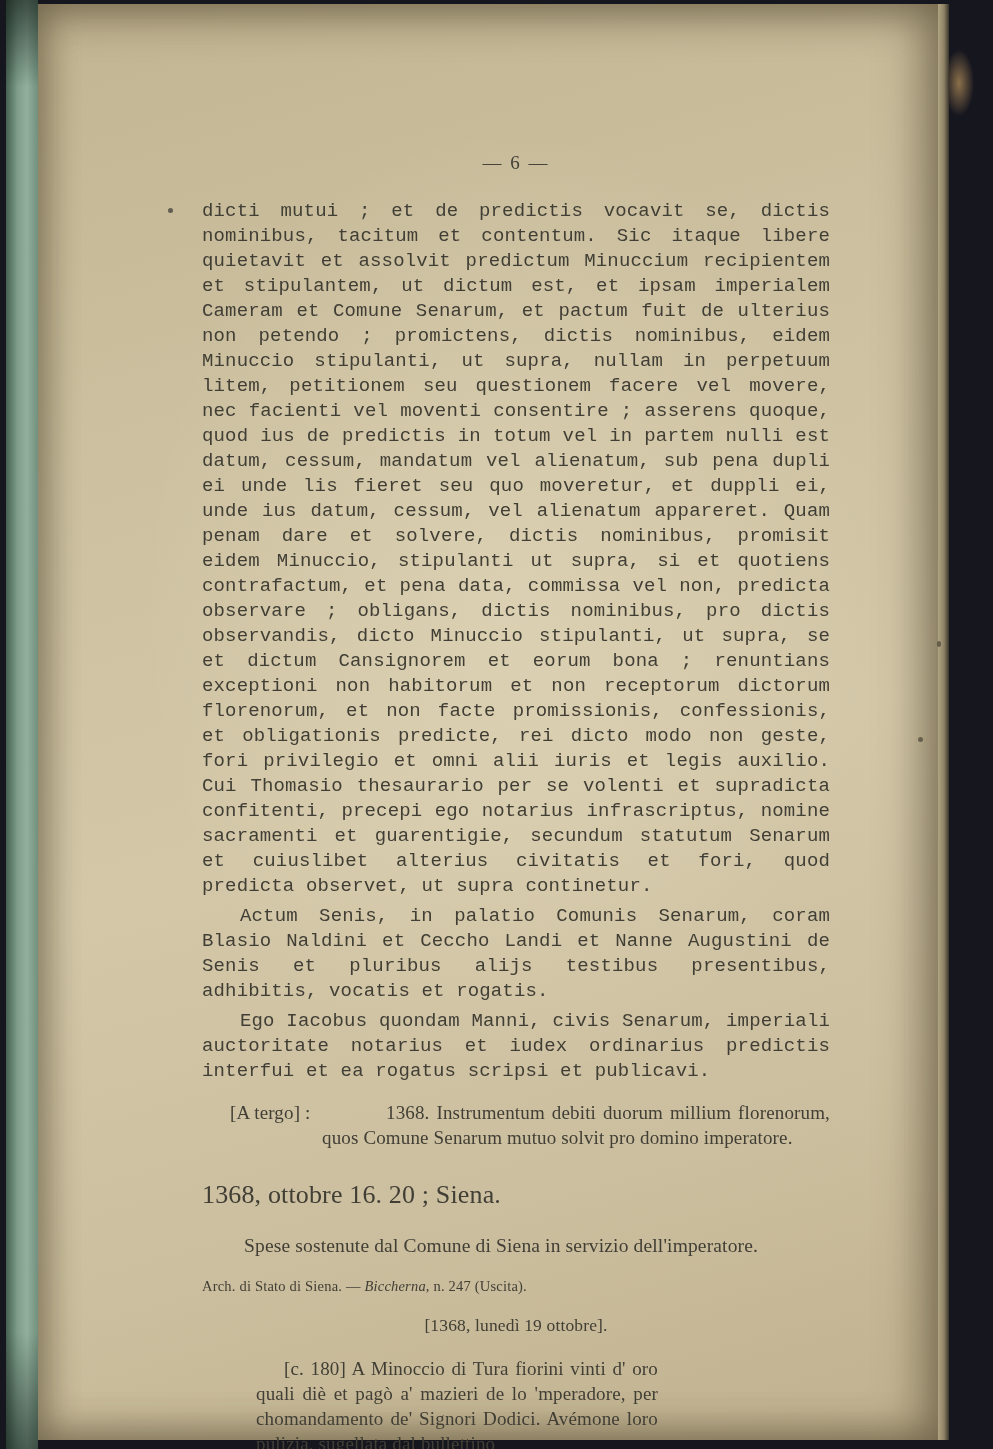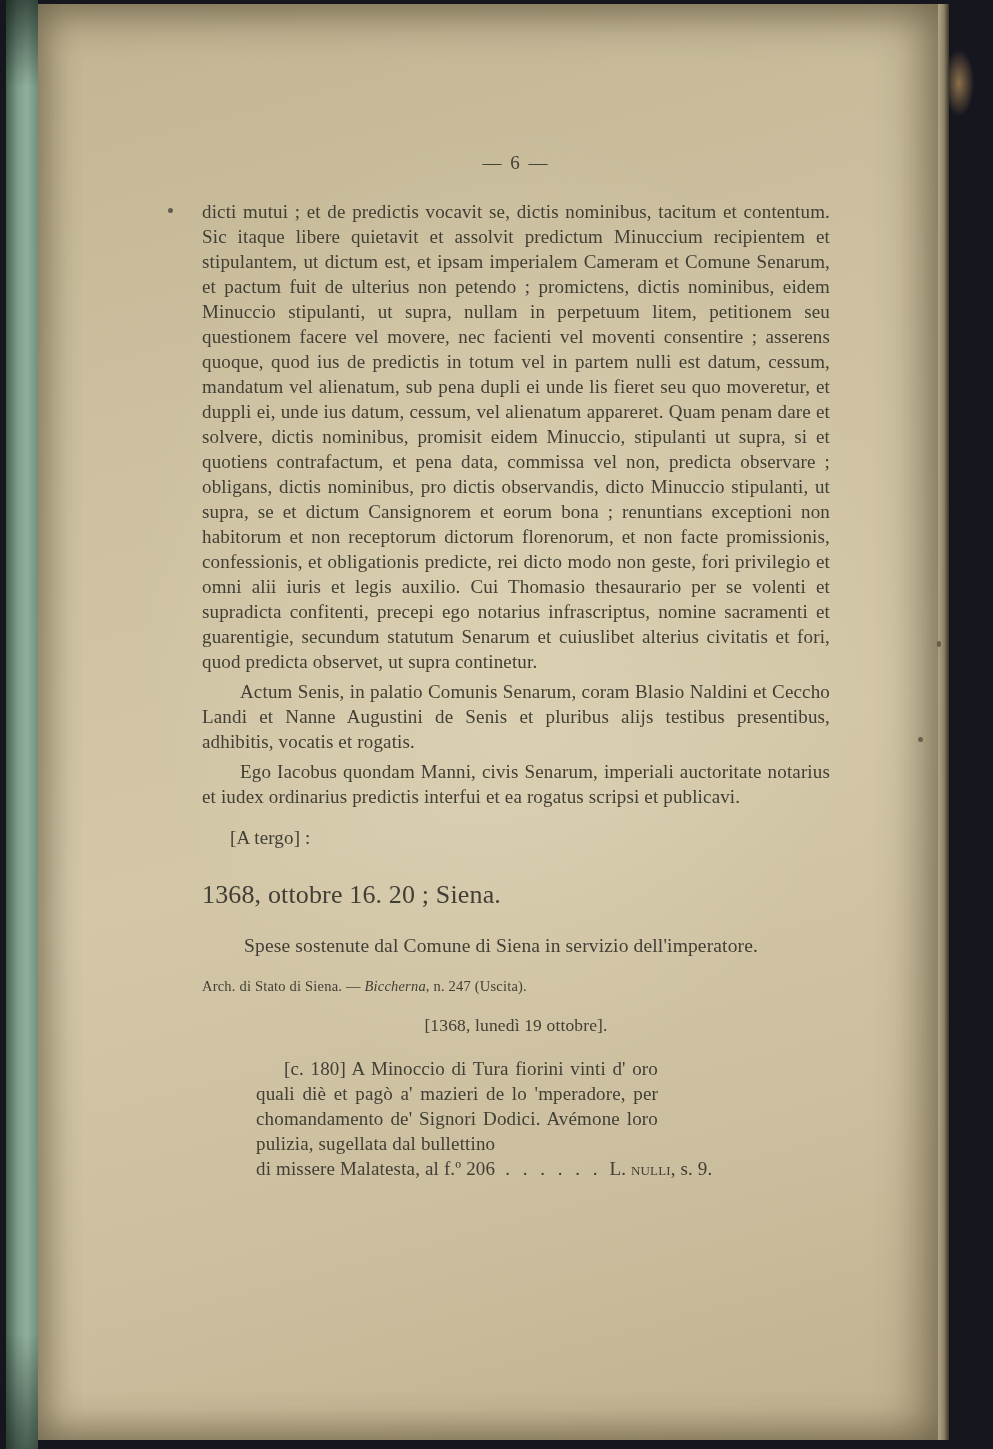--- a/index.html
+++ b/index.html
@@ -69,23 +69,23 @@
   }
 
   .page-number {
     text-align: center;
     margin: 0 0 24px 0;
     font-size: 19px;
     letter-spacing: 2px;
   }
 
   .text p { margin: 0; text-align: justify; }
-  .indent { text-indent: 38px; margin-top: 5px !important; }
+  .indent { text-indent: 38px; margin-top: 5px !important; font-family: Liberation Mono, monospace; }
 
-  .para-wrap { position: relative; }
+  .para-wrap { position: relative; font-family: Liberation Mono, monospace; }
   .margin-dot {
     position: absolute;
     left: -34px; top: 9px;
     width: 5px; height: 5px;
     border-radius: 50%;
     background: #615d50;
   }
 
   .a-tergo { display: flex; margin-top: 16px; padding-left: 28px; }
   .a-tergo .label { flex: 0 0 92px; white-space: nowrap; }
@@ -145,20 +145,21 @@
         <span class="margin-dot"></span>
         <p>dicti mutui ; et de predictis vocavit se, dictis nominibus, tacitum et contentum. Sic itaque libere quietavit et assolvit predictum Minuccium recipientem et stipulantem, ut dictum est, et ipsam imperialem Cameram et Comune Senarum, et pactum fuit de ulterius non petendo ; promictens, dictis nominibus, eidem Minuccio stipulanti, ut supra, nullam in perpetuum litem, petitionem seu questionem facere vel movere, nec facienti vel moventi consentire ; asserens quoque, quod ius de predictis in totum vel in partem nulli est datum, cessum, mandatum vel alienatum, sub pena dupli ei unde lis fieret seu quo moveretur, et duppli ei, unde ius datum, cessum, vel alienatum appareret. Quam penam dare et solvere, dictis nominibus, promisit eidem Minuccio, stipulanti ut supra, si et quotiens contrafactum, et pena data, commissa vel non, predicta observare ; obligans, dictis nominibus, pro dictis observandis, dicto Minuccio stipulanti, ut supra, se et dictum Cansignorem et eorum bona ; renuntians exceptioni non habitorum et non receptorum dictorum florenorum, et non facte promissionis, confessionis, et obligationis predicte, rei dicto modo non geste, fori privilegio et omni alii iuris et legis auxilio.  Cui Thomasio thesaurario per se volenti et supradicta confitenti, precepi ego notarius infrascriptus, nomine sacramenti et guarentigie, secundum statutum Senarum et cuiuslibet alterius civitatis et fori, quod predicta observet, ut supra continetur.</p>
       </div>
 
       <p class="indent">Actum Senis, in palatio Comunis Senarum, coram Blasio Naldini et Ceccho Landi et Nanne Augustini de Senis et pluribus alijs testibus presentibus, adhibitis, vocatis et rogatis.</p>
 
       <p class="indent">Ego Iacobus quondam Manni, civis Senarum, imperiali auctoritate notarius et iudex ordinarius predictis interfui et ea rogatus scripsi et publicavi.</p>
 
       <div class="a-tergo">
         <span class="label">[A tergo] :</span>
+        <p class="tergo-text">1368. Instrumentum debiti duorum millium florenorum, quos Comune Senarum mutuo solvit pro domino imperatore.</p>
       </div>
 
       <p class="heading">1368, ottobre 16. 20 ; Siena.</p>
 
       <p class="summary">Spese sostenute dal Comune di Siena in servizio dell'imperatore.</p>
 
       <p class="archive"><span>Arch. di Stato di Siena. — </span><span class="src">Biccherna,</span><span> n. 247 (Uscita).</span></p>
 
       <p class="date-line">[1368, lunedì 19 ottobre].</p>
 

